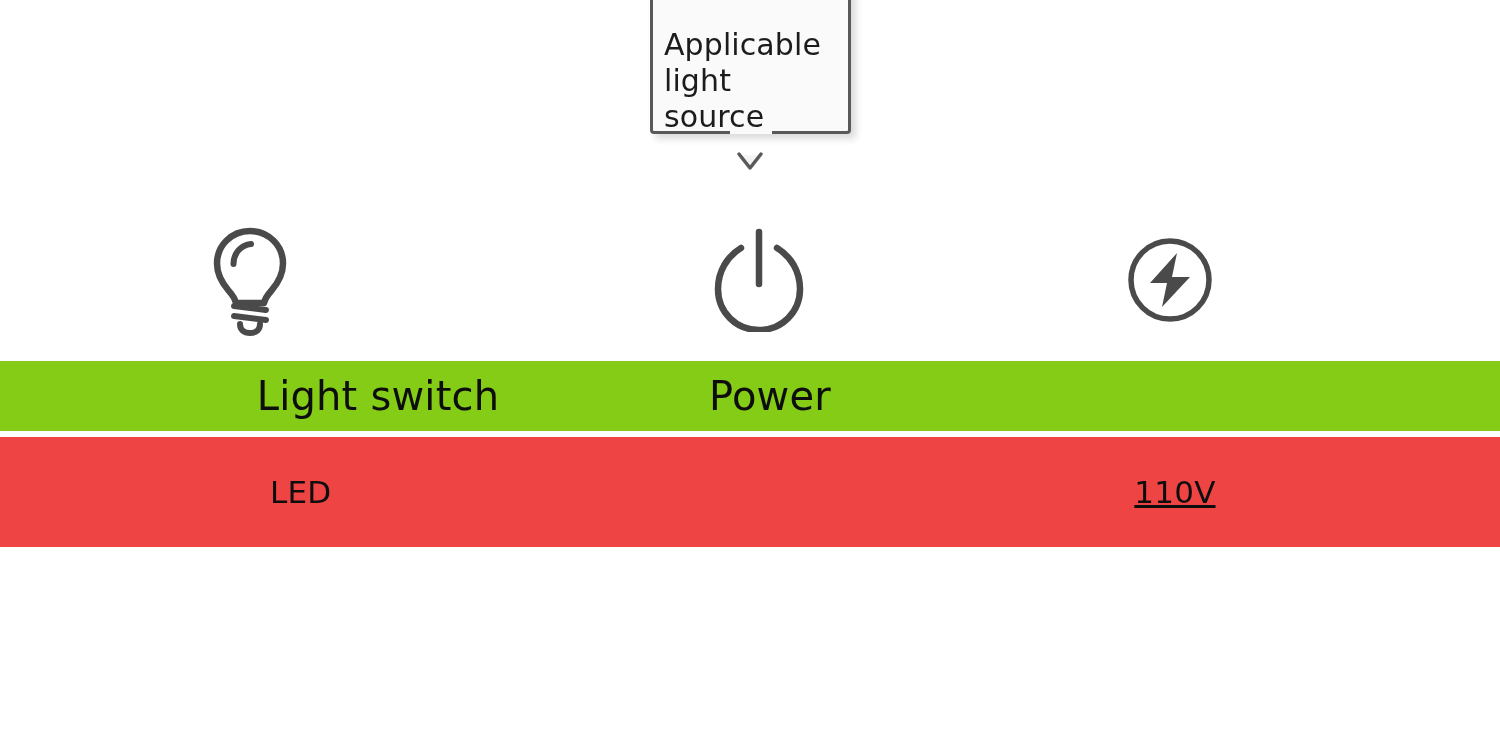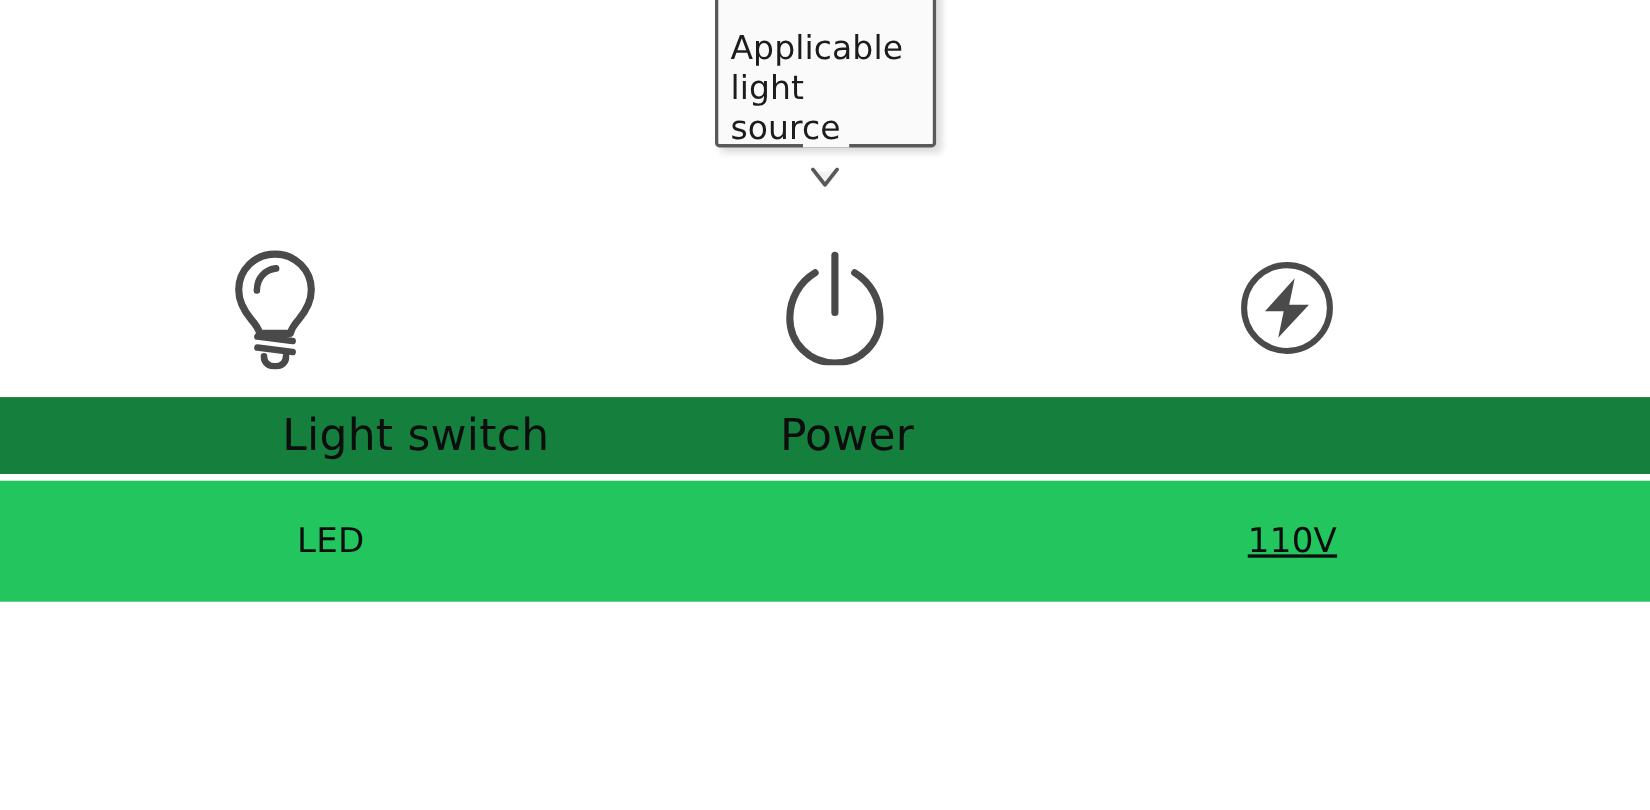--- a/index.html
+++ b/index.html
@@ -111,28 +111,28 @@
     position: absolute;
     left: 0;
     top: 361px;
     width: 1500px;
   }
 
   .row { position: relative; width: 1500px; display: flex; }
 
   .row.header {
     height: 70px;
-    background: #15803d;
+    background: #84cc16;
   }
 
   .row.spacer { height: 6px; background: #ffffff; }
 
   .row.data {
     height: 110px;
-    background: #22c55e;
+    background: #ef4444;
     padding-left: 24px;
   }
 
   .cell {
     display: flex;
     align-items: center;
     justify-content: center;
     height: 100%;
   }
 

